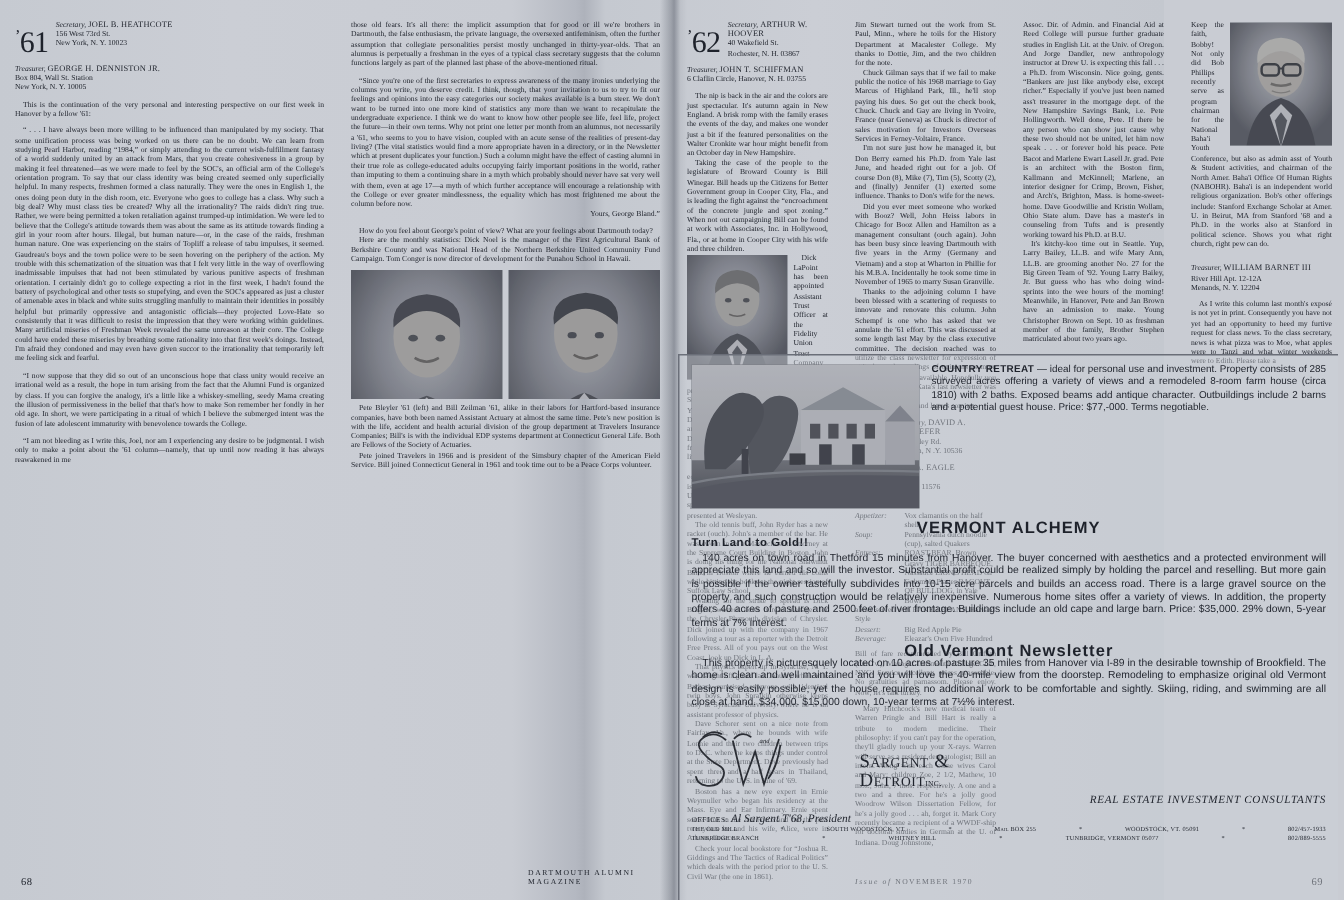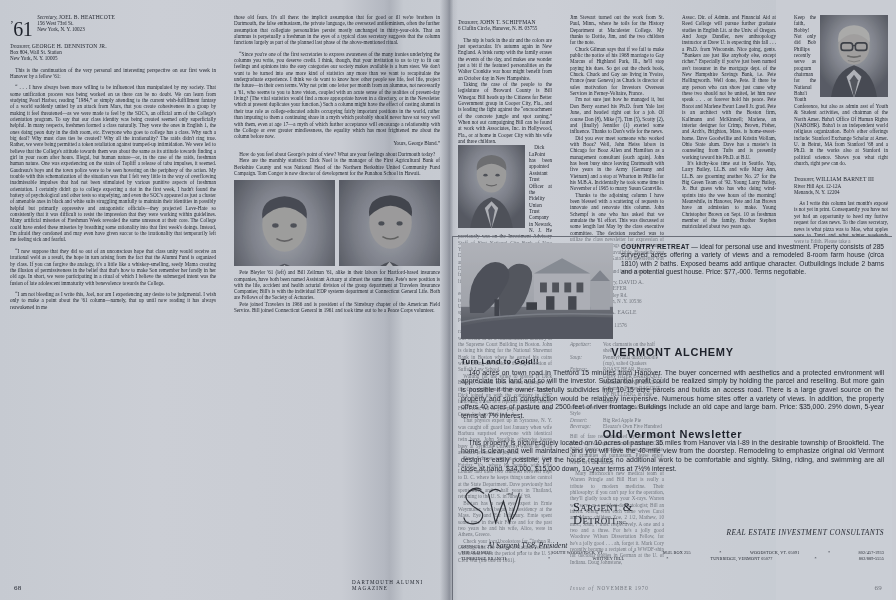--- a/index.html
+++ b/index.html
@@ -192,20 +192,29 @@
         <div class="runhead center-l">DARTMOUTH ALUMNI MAGAZINE</div>
       </div>
 
     </div>
   </div>
 
   <div class="page right">
     <div class="cols">
 
       <div class="col">
+        <div class="classhead">
+          <div class="yr"><span class="tick">’</span><span>62</span></div>
+          <div class="sec">
+            <span class="it">Secretary,</span>
+            <span class="sc nm">ARTHUR W. HOOVER</span><br>
+            <span>40 Wakefield St.</span><br>
+            <span>Rochester, N. H. 03867</span>
+          </div>
+        </div>
         <div class="treas">
           <span class="it">Treasurer,</span>
           <span class="sc nm">JOHN T. SCHIFFMAN</span><br>
           <span>6 Claflin Circle, Hanover, N. H. 03755</span>
         </div>
         <p>The nip is back in the air and the colors are just spectacular. It's autumn again in New England. A brisk romp with the family erases the events of the day, and makes one wonder just a bit if the featured personalities on the Walter Cronkite war hour might benefit from an October day in New Hampshire.</p>
         <p>Taking the case of the people to the legislature of Broward County is Bill Winegar. Bill heads up the Citizens for Better Government group in Cooper City, Fla., and is leading the fight against the “encroachment of the concrete jungle and spot zoning.” When not out campaigning Bill can be found at work with Associates, Inc. in Hollywood, Fla., or at home in Cooper City with his wife and three children.</p>
         <div class="photo ph-inline">
           <svg class="grain" viewBox="0 0 100 125" preserveAspectRatio="none">
             <defs>

